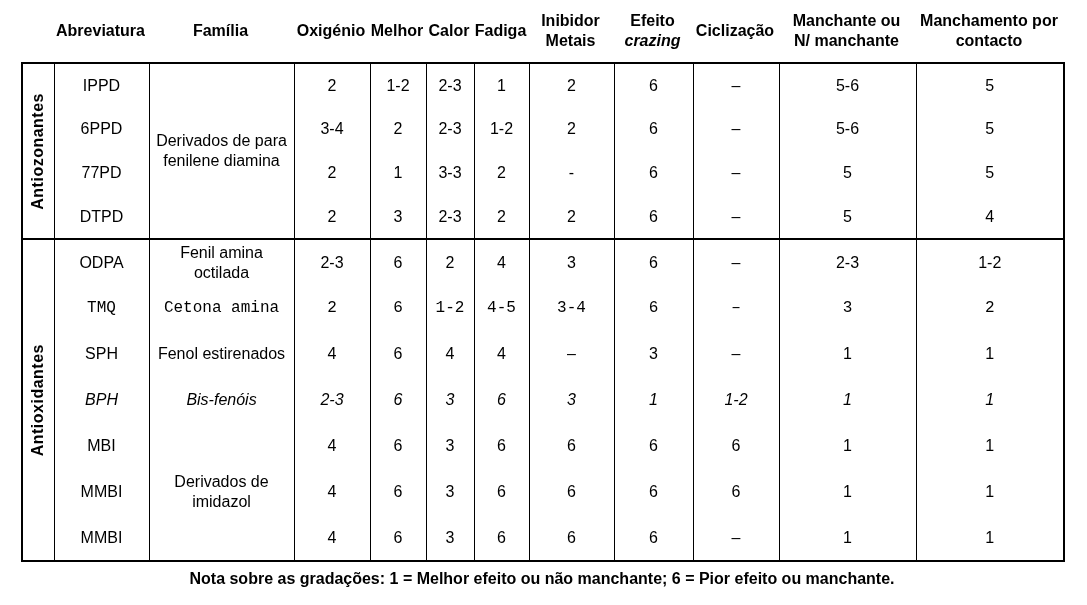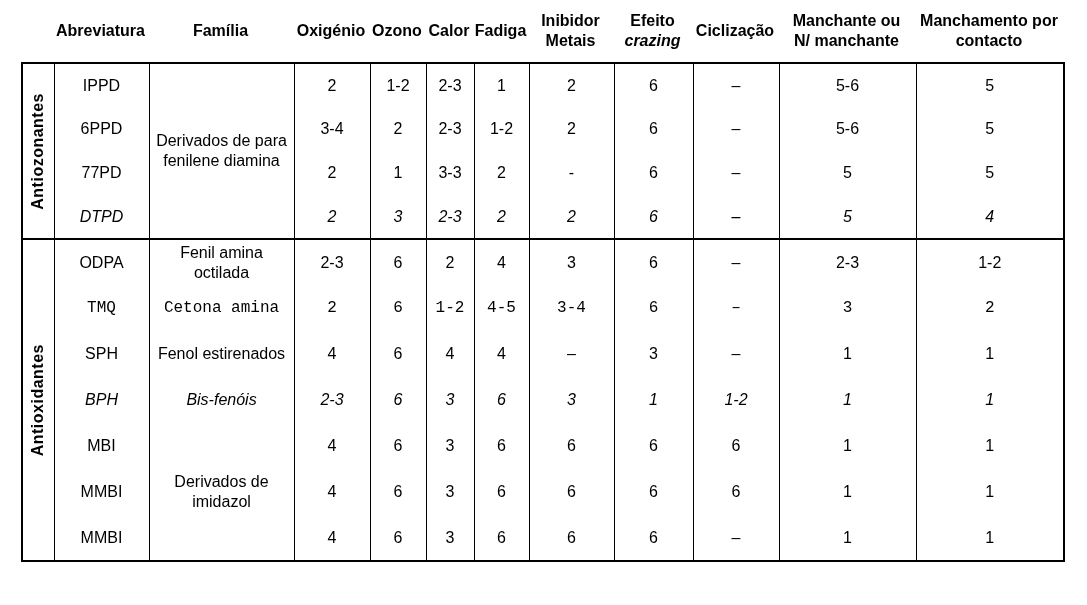--- a/index.html
+++ b/index.html
@@ -102,21 +102,21 @@
             <td>
               <div class="h-line">Abreviatura</div>
             </td>
             <td>
               <div class="h-line">Família</div>
             </td>
             <td>
               <div class="h-line">Oxigénio</div>
             </td>
             <td>
-              <div class="h-line">Ozono</div>
+              <div class="h-line">Melhor</div>
             </td>
             <td>
               <div class="h-line">Calor</div>
             </td>
             <td>
               <div class="h-line">Fadiga</div>
             </td>
             <td>
               <div class="h-line">Inibidor</div>
               <div class="h-line">Metais</div>
@@ -189,21 +189,21 @@
             <td class="value-cell">2</td>
             <td class="value-cell">1</td>
             <td class="value-cell">3-3</td>
             <td class="value-cell">2</td>
             <td class="value-cell">-</td>
             <td class="value-cell">6</td>
             <td class="value-cell">–</td>
             <td class="value-cell">5</td>
             <td class="value-cell">5</td>
           </tr>
-          <tr style="height: 44px; font-style: italic;">
+          <tr style="height: 44px;">
             <td class="abbr-cell">DTPD</td>
             <td class="value-cell">2</td>
             <td class="value-cell">3</td>
             <td class="value-cell">2-3</td>
             <td class="value-cell">2</td>
             <td class="value-cell">2</td>
             <td class="value-cell">6</td>
             <td class="value-cell">–</td>
             <td class="value-cell">5</td>
             <td class="value-cell">4</td>
@@ -297,14 +297,15 @@
             <td class="value-cell">3</td>
             <td class="value-cell">6</td>
             <td class="value-cell">6</td>
             <td class="value-cell">6</td>
             <td class="value-cell">–</td>
             <td class="value-cell">1</td>
             <td class="value-cell">1</td>
           </tr>
         </tbody>
     </table>
+    <div class="note">Nota sobre as gradações: 1 = Melhor efeito ou não manchante; 6 = Pior efeito ou manchante.</div>
   </div>
 </div>
 
 </body></html>

